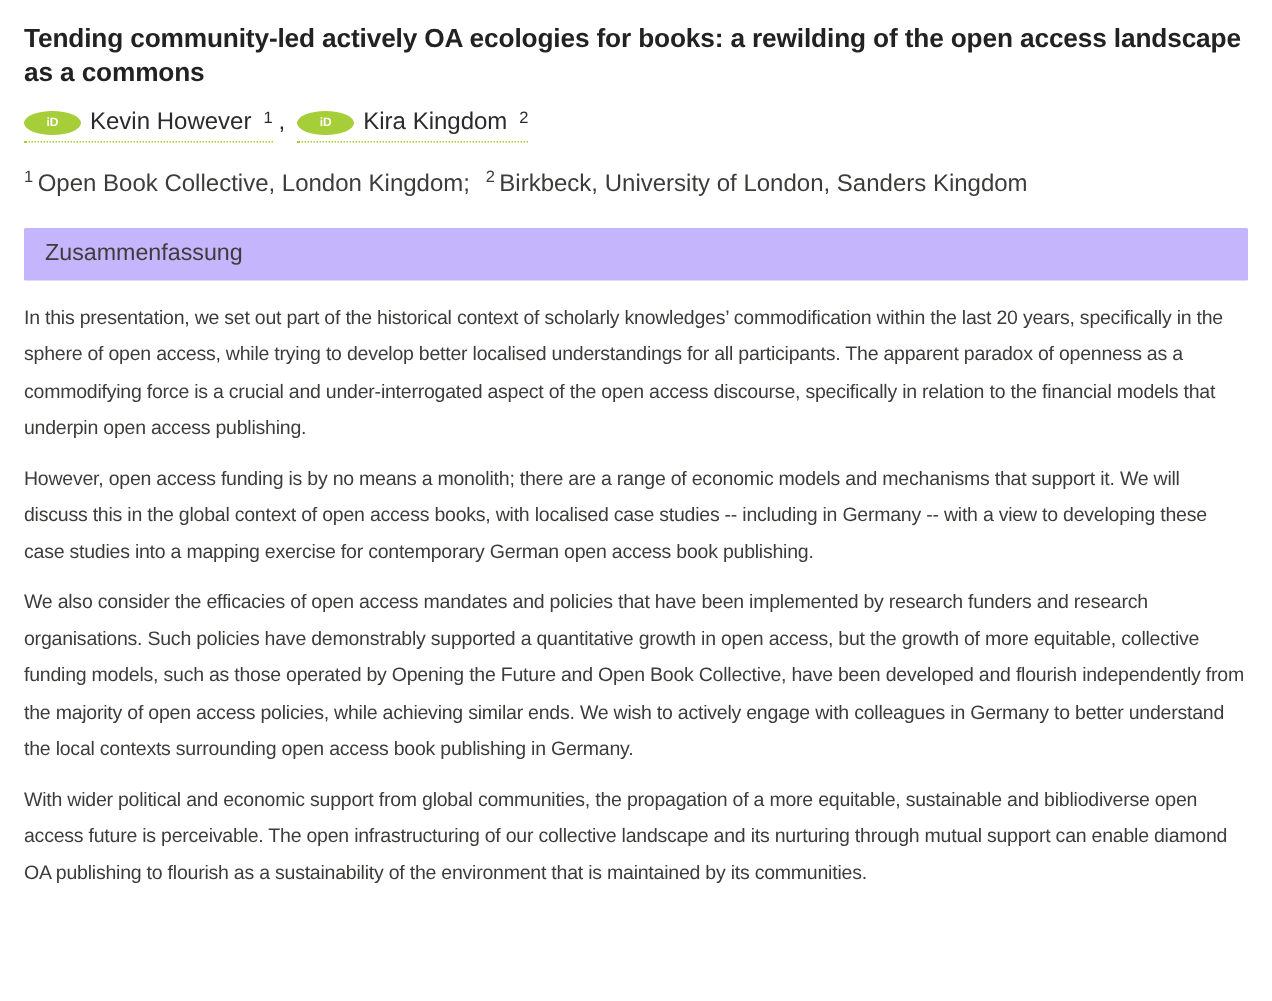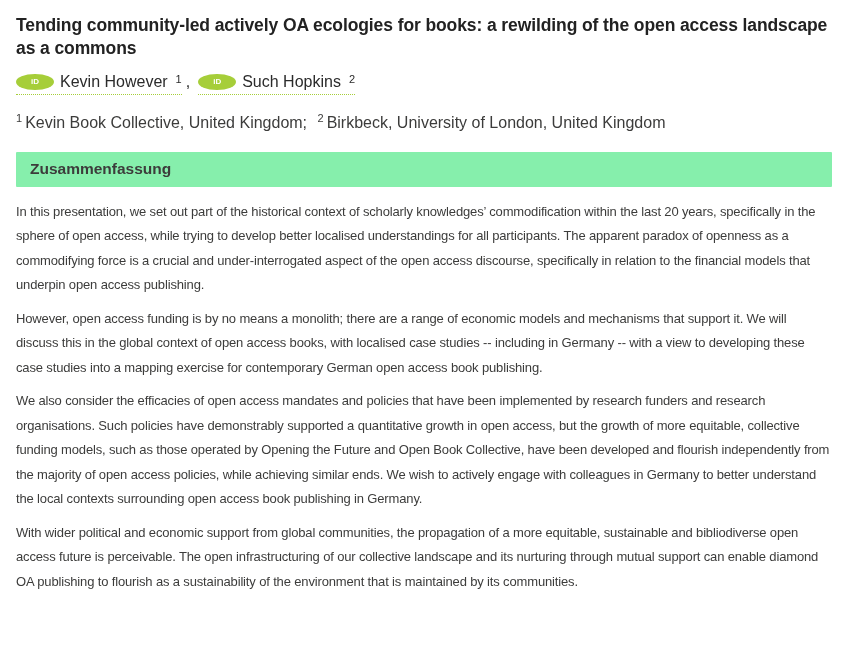--- a/index.html
+++ b/index.html
@@ -75,26 +75,25 @@
     font-size: 11px;
     line-height: 1;
     vertical-align: top;
     position: relative;
     top: 1px;
     margin-right: 3px;
   }
   .affiliations .aff-gap { margin-right: 6px; }
   .section-header {
     margin-top: 18px;
-    background: #86efac;
+    background: #c4b5fd;
     padding: 8px 14px 9px 14px;
     font-size: 15.5px;
     color: #3c3c3b;
     border-radius: 1px;
-    font-weight: bold;
   }
   .abstract {
     margin-top: 13px;
   }
   .abstract p {
     font-size: 13px;
     line-height: 24.5px;
     color: #3c3c3b;
     margin-bottom: 9px;
     letter-spacing: -0.15px;
@@ -109,28 +108,28 @@
 
   <div class="authors-row">
     <span class="author">
       <span class="orcid">iD</span>
       <span>Kevin However</span>
       <sup>1</sup>
     </span>
     <span class="author-sep">,</span>
     <span class="author">
       <span class="orcid">iD</span>
-      <span>Such Hopkins</span>
+      <span>Kira Kingdom</span>
       <sup>2</sup>
     </span>
   </div>
 
   <p class="affiliations">
-    <sup>1</sup><span class="aff-gap">Kevin Book Collective, United Kingdom;</span>
-    <sup>2</sup><span>Birkbeck, University of London, United Kingdom</span>
+    <sup>1</sup><span class="aff-gap">Open Book Collective, London Kingdom;</span>
+    <sup>2</sup><span>Birkbeck, University of London, Sanders Kingdom</span>
   </p>
 
   <div class="section-header">
     <span>Zusammenfassung</span>
   </div>
 
   <div class="abstract">
     <p>In this presentation, we set out part of the historical context of scholarly knowledges’ commodification within the last 20 years, specifically in the sphere of open access, while trying to develop better localised understandings for all participants. The apparent paradox of openness as a commodifying force is a crucial and under-interrogated aspect of the open access discourse, specifically in relation to the financial models that underpin open access publishing.</p>
     <p>However, open access funding is by no means a monolith; there are a range of economic models and mechanisms that support it. We will discuss this in the global context of open access books, with localised case studies -- including in Germany -- with a view to developing these case studies into a mapping exercise for contemporary German open access book publishing.</p>
     <p>We also consider the efficacies of open access mandates and policies that have been implemented by research funders and research organisations. Such policies have demonstrably supported a quantitative growth in open access, but the growth of more equitable, collective funding models, such as those operated by Opening the Future and Open Book Collective, have been developed and flourish independently from the majority of open access policies, while achieving similar ends. We wish to actively engage with colleagues in Germany to better understand the local contexts surrounding open access book publishing in Germany.</p>

